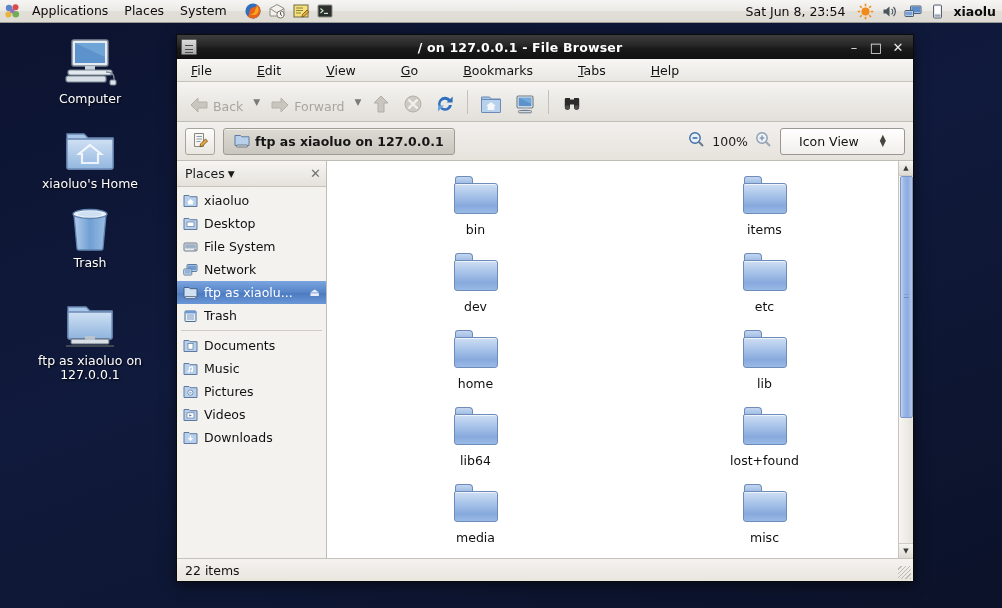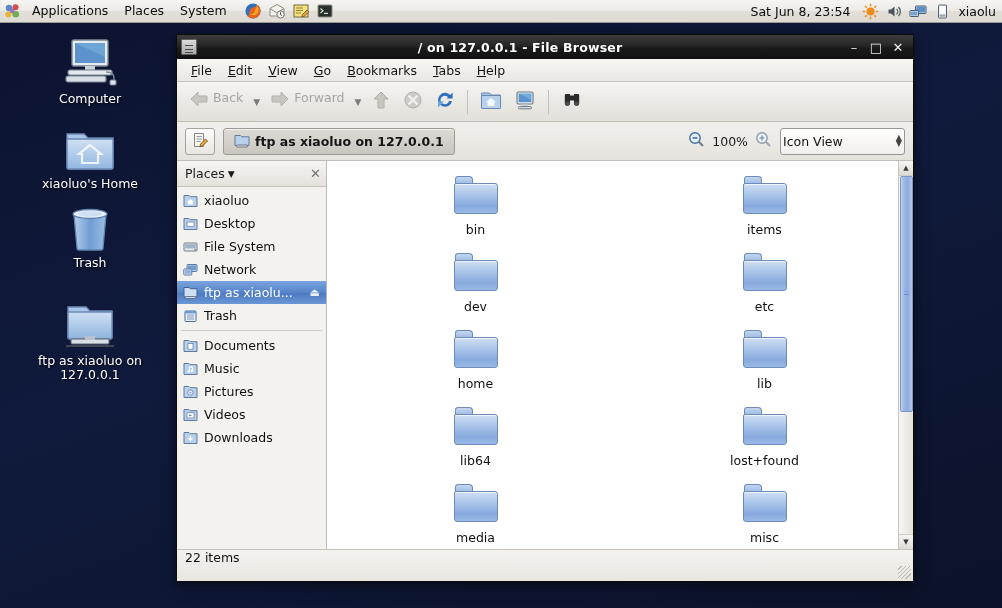--- a/index.html
+++ b/index.html
@@ -26,21 +26,21 @@
   #top-panel .menu-item {
     padding: 2px 7px; margin: 0 1px; height: 21px;
     display: flex; align-items: center; line-height: 1;
   }
   .panel-sep { width: 6px; }
   .launcher { width: 22px; height: 20px; margin: 0 1px; position: relative;
               display: flex; align-items: center; justify-content: center; }
   .tray-right { margin-left: auto; display: flex; align-items: center; height: 17px; }
   .clock { font-size: 12.5px; padding: 0 8px; white-space: nowrap; }
   .tray-ico { width: 22px; height: 21px; display: flex; align-items: center; justify-content: center; margin: 0 1px; }
-  .username { font-size: 12.5px; font-weight: normal; padding: 0 6px 0 4px; white-space: nowrap; }
+  .username { font-size: 12.5px; font-weight: bold; padding: 0 6px 0 4px; white-space: nowrap; }
 
   
   .desk-icon {
     position: absolute; width: 150px;
     display: flex; flex-direction: column; align-items: center;
     color: #ffffff; font-size: 12.5px; text-align: center;
     text-shadow: 1px 1px 2px rgba(0,0,0,0.85);
     line-height: 14px;
   }
   .desk-icon .glyph { height: 52px; display:flex; align-items:flex-end; justify-content:center; margin-bottom: 4px;}
@@ -80,34 +80,34 @@
   }
   .wbtn { width: 22px; height: 20px; display: flex; align-items: center; justify-content: center;
           color: #e8e8e8; font-size: 13px; }
 
   
   #menubar {
     height: 23px; flex: none;
     background: linear-gradient(180deg,#f7f6f4,#e9e7e2);
     border-bottom: 1px solid #c6c3bc;
     display: flex; align-items: center; padding-left: 6px;
-    font-size: 12.5px; color: #121212;
+    font-size: 12.5px; color: #121212; gap: 29px;
   }
   #menubar .m { padding: 2px 8px; }
   #menubar .m u { text-decoration: underline; }
 
   
   #toolbar {
     height: 40px; flex: none;
     background: linear-gradient(180deg,#f5f4f1 0%, #e9e7e2 60%, #e3e0da 100%);
     border-bottom: 1px solid #c0bdb6;
     display: flex; align-items: center; padding: 0 6px;
     font-size: 12.5px;
   }
-  .tb-btn { display: flex; align-items: flex-start; gap: 4px; padding: 3px 6px; height: 30px; color: #2a2a2a; }
+  .tb-btn { display: flex; align-items: flex-end; gap: 4px; padding: 3px 6px; height: 30px; color: #2a2a2a; }
   .tb-btn.disabled { color: #a8a5a0; }
   .tb-arrow { font-size: 9px; color: #7b7b78; padding: 0 4px; }
   .tb-sep { width: 1px; height: 24px; background: #c4c1ba; margin: 0 6px; }
 
   
   #locbar {
     height: 39px; flex: none;
     background: linear-gradient(180deg,#f2f0ed,#e6e3dd);
     border-bottom: 1px solid #c0bdb6;
     display: flex; align-items: center; padding: 0 8px; gap: 8px;
@@ -123,21 +123,21 @@
     background: linear-gradient(180deg,#dedbd4,#c9c6bf);
     box-shadow: inset 0 1px 0 rgba(255,255,255,0.6);
     display: flex; align-items: center; gap: 5px; padding: 0 10px;
     font-weight: bold; font-size: 12.5px; color: #151515;
   }
   .zoom-grp { margin-left: auto; display: flex; align-items: center; gap: 7px; }
   .zoom-lvl { font-size: 12.5px; color: #1b1b1b; }
   .viewsel {
     width: 125px; height: 27px; border: 1px solid #9a9792; border-radius: 3px;
     background: linear-gradient(180deg,#ffffff,#f1efeb);
-    display: flex; align-items: center; padding: 0 2px;
+    display: flex; align-items: center; padding: 0 18px;
     font-size: 12.5px; color: #121212;
   }
   .viewsel .vlabel { flex: 1; }
   .viewsel .spin { display: flex; flex-direction: column; line-height: 6px; font-size: 8px; color: #46443f; }
 
   
   #wbody { flex: 1; display: flex; min-height: 0; background: #fff; }
 
   #sidebar {
     width: 150px; flex: none; display: flex; flex-direction: column;
@@ -193,21 +193,21 @@
     border: 1px solid #7c96cb; border-radius: 2px;
   }
   .sb-thumb::after {
     content: ""; position: absolute; left: 3px; right: 3px; top: 50%; height: 5px;
     transform: translateY(-50%);
     background: repeating-linear-gradient(180deg,#6f8cc4 0 1px, transparent 1px 3px);
   }
 
   
   #statusbar {
-    height: 32px; flex: none; display: flex; align-items: flex-start;
+    height: 23px; flex: none; display: flex; align-items: center;
     padding: 0 8px; font-size: 12.5px; color: #111;
     background: linear-gradient(180deg,#f4f2ef,#e9e6e0);
     border-top: 1px solid #c6c3bc; position: relative;
   }
   .grip {
     position: absolute; right: 2px; bottom: 2px; width: 13px; height: 13px;
     background:
       repeating-linear-gradient(135deg, transparent 0 2px, #b4b1aa 2px 3px);
     opacity: .85;
   }

